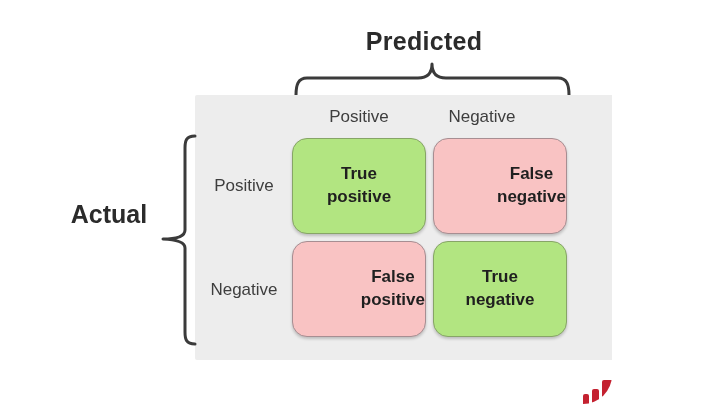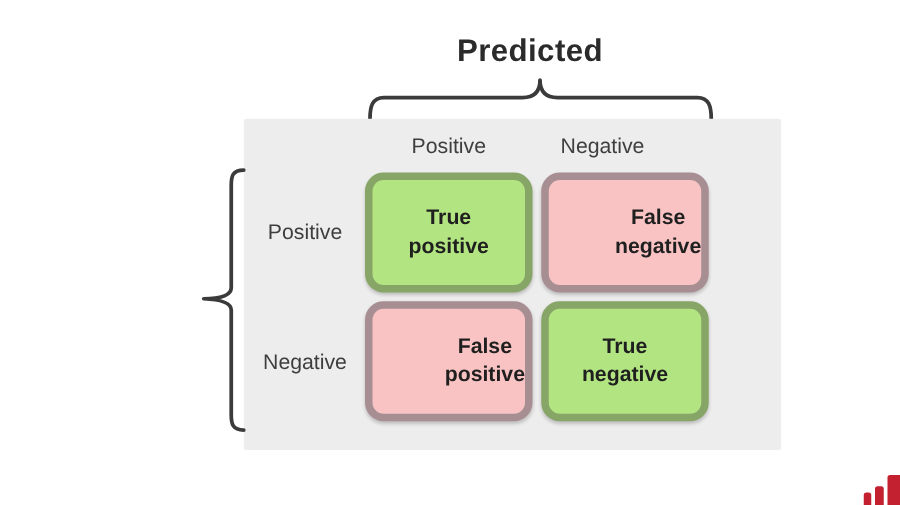--- a/index.html
+++ b/index.html
@@ -1,18 +1,18 @@
 <!DOCTYPE html>
 <html style="--cell-green: #b2e581; --cell-green-border: #87a567; --cell-pink: #f9c3c3; --cell-pink-border: #a78e92; --panel-bg: #ededed; --bracket: #3b3b3b; --text-dark: #2b2b2b; --logo-red: #c42130;"><head>
 <meta charset="utf-8">
 <style>
   html,body{margin:0;padding:0;background:#fff;}
   .screen{
-    position:relative;width:720px;height:404px;background:#fff;overflow:hidden;
-    font-family:"Liberation Sans",sans-serif;color:var(--text-dark,#2b2b2b);
+    position:relative;width:612px;height:404px;background:#fff;overflow:hidden;
+    font-family:"Liberation Sans",sans-serif;color:var(--text-dark,#2b2b2b);border-radius:29px;
   }
   .predicted-title{
     position:absolute;left:284px;top:27px;width:280px;text-align:center;
     font-size:25px;font-weight:bold;letter-spacing:.3px;
   }
   .actual-title{
     position:absolute;left:55px;top:200px;width:108px;text-align:center;
     font-size:25px;font-weight:bold;
   }
   .brace{position:absolute;}
@@ -27,21 +27,21 @@
   .col-label.c0{left:292px;width:134px;}
   .col-label.c1{left:436px;width:92px;}
   .row-label{position:absolute;width:86px;text-align:center;font-size:17px;color:#3e3e3e;}
   .row-label.r0{left:201px;top:176px;}
   .row-label.r1{left:201px;top:280px;}
   .grid{
     position:absolute;left:292px;top:138px;
     display:grid;grid-template-columns:134px 134px;grid-template-rows:96px 96px;gap:7px;
   }
   .cell{
-    border-radius:15px;border:6px solid #a21caf;
+    border-radius:15px;border:1px solid #a21caf;
     display:flex;align-items:center;justify-content:center;text-align:center;
     font-weight:bold;font-size:17px;line-height:1.35;color:#1f1f1f;
     box-shadow:0 2px 3px rgba(0,0,0,.20);
   }
   .cell[data-tone="green"]{background:var(--cell-green,#b2e581);border-color:var(--cell-green-border,#87a567);}
   .cell[data-tone="pink"]{background:var(--cell-pink,#f9c3c3);border-color:var(--cell-pink-border,#a78e92);justify-content:flex-end;}
   .logo{position:absolute;right:0;bottom:0;display:flex;align-items:flex-end;gap:3px;}
   .logo span{background:var(--logo-red,#c42130);display:block;}
   .logo .b1{width:6px;height:10px;border-radius:2px 2px 0 0;}
   .logo .b2{width:7px;height:15px;border-radius:2px 2px 0 0;}
@@ -56,20 +56,21 @@
 
   <svg class="brace top-brace" width="279" height="37" viewBox="0 0 279 37">
     <path d="M3,34 C3,24 5,17 14,17 L125,17 Q139,17 139,3 Q139,17 153,17 L265,17 C274,17 276,24 276,34"></path>
   </svg>
 
   <div class="panel"></div>
 
   <div class="col-label c0">Positive</div>
   <div class="col-label c1">Negative</div>
 
+  <div class="actual-title">Actual</div>
 
   <svg class="brace left-brace" width="40" height="214" viewBox="0 0 40 214">
     <path d="M37,3 C28,3 27,8 27,15 L27,97 Q27,106 5,106 Q27,107 27,115 L27,199 C27,206 28,211 37,211"></path>
   </svg>
 
   <div class="row-label r0">Positive</div>
   <div class="row-label r1">Negative</div>
 
   <div class="grid">
     <div class="cell" data-tone="green">

